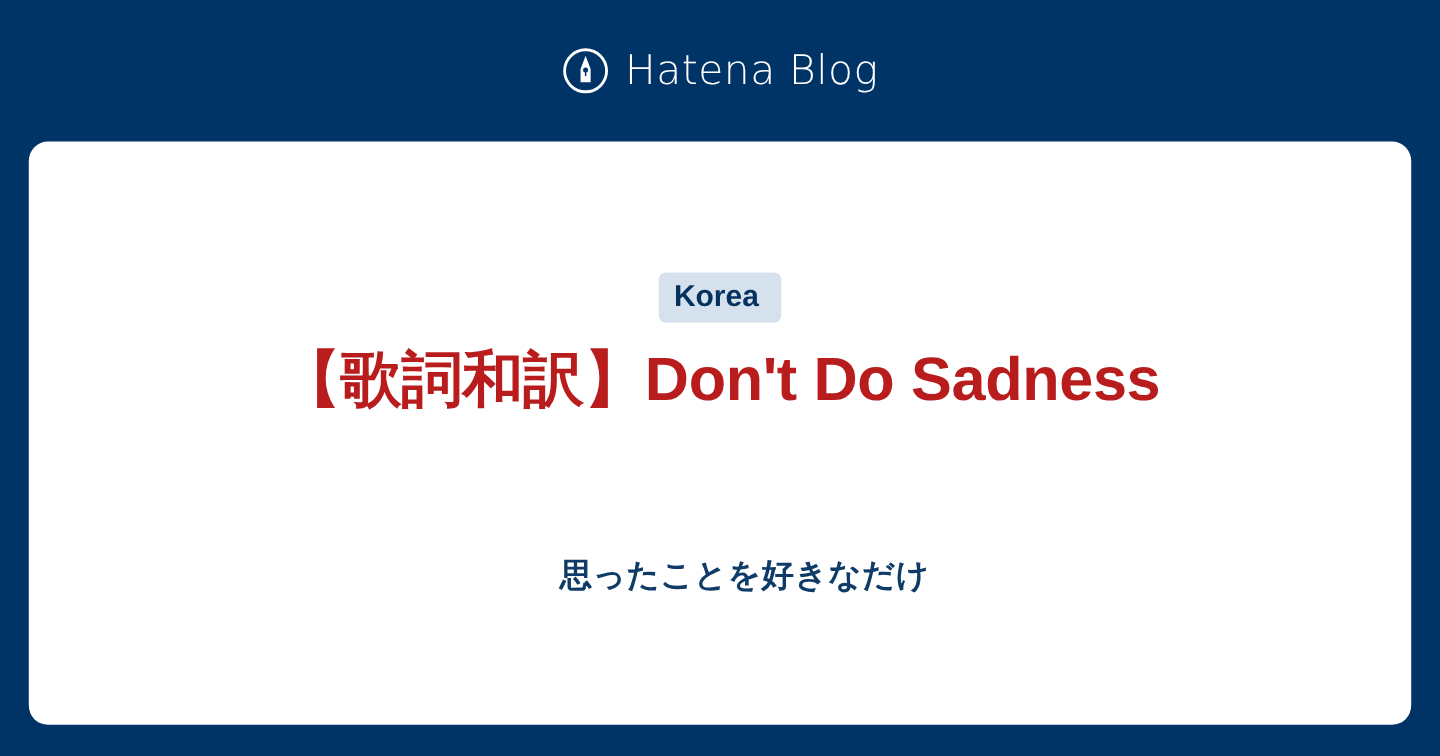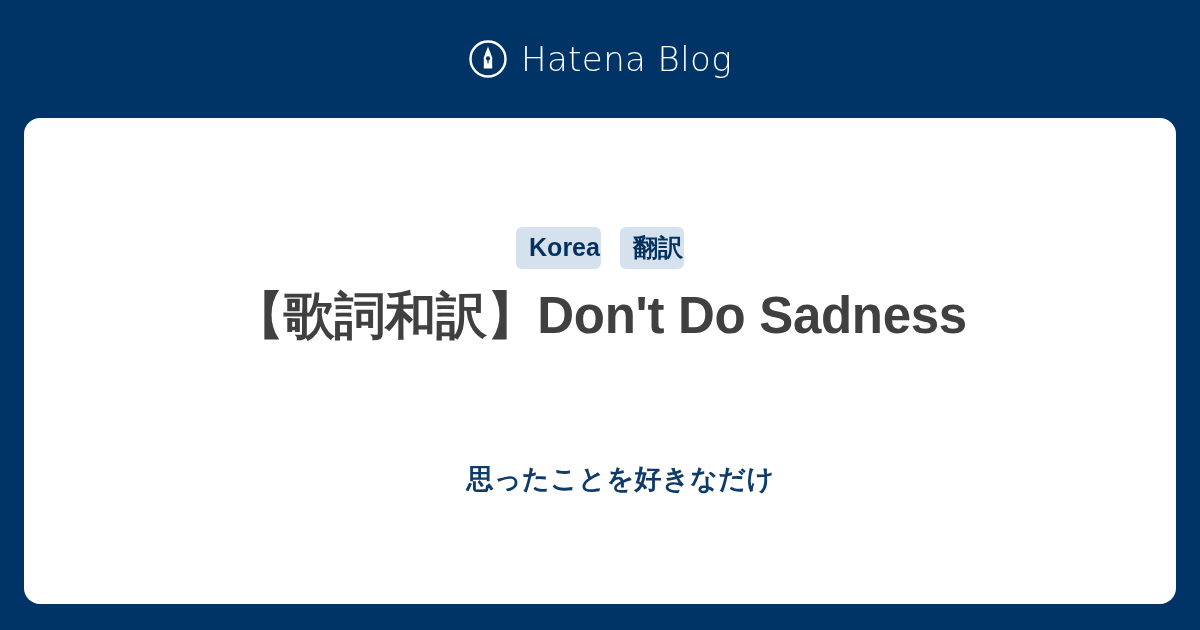--- a/index.html
+++ b/index.html
@@ -79,29 +79,29 @@
     justify-content: center;
     gap: 19px;
     margin-bottom: 17px;
   }
   .tag {
     background: #d5e2ee;
     color: #05315f;
     font-size: 25px;
     font-weight: 700;
     line-height: 1;
-    padding: 8px 1px 9px 13px;
+    padding: 8px 19px 9px 13px;
     border-radius: 6px;
     white-space: nowrap;
     display: inline-block;
   }
 
   
   .entry-title {
-    color: #404040;
+    color: #b91c1c;
     font-size: 51px;
     font-weight: 700;
     line-height: 1.16;
     text-align: center;
     letter-spacing: -0.3px;
     margin: 0;
     max-width: 1040px;
     word-break: break-word;
   }
 
@@ -132,21 +132,20 @@
       </svg>
     </span>
     <span class="brand-name">Hatena Blog</span>
   </div>
 
   <div class="card">
     <div class="card-inner">
 
       <div class="tag-row">
         <span class="tag">Korea</span>
-        <span class="tag">翻訳</span>
       </div>
 
       <h1 class="entry-title">【歌詞和訳】Don't Do Sadness</h1>
 
       <div class="blog-name">思ったことを好きなだけ</div>
 
     </div>
   </div>
 
 </div>

